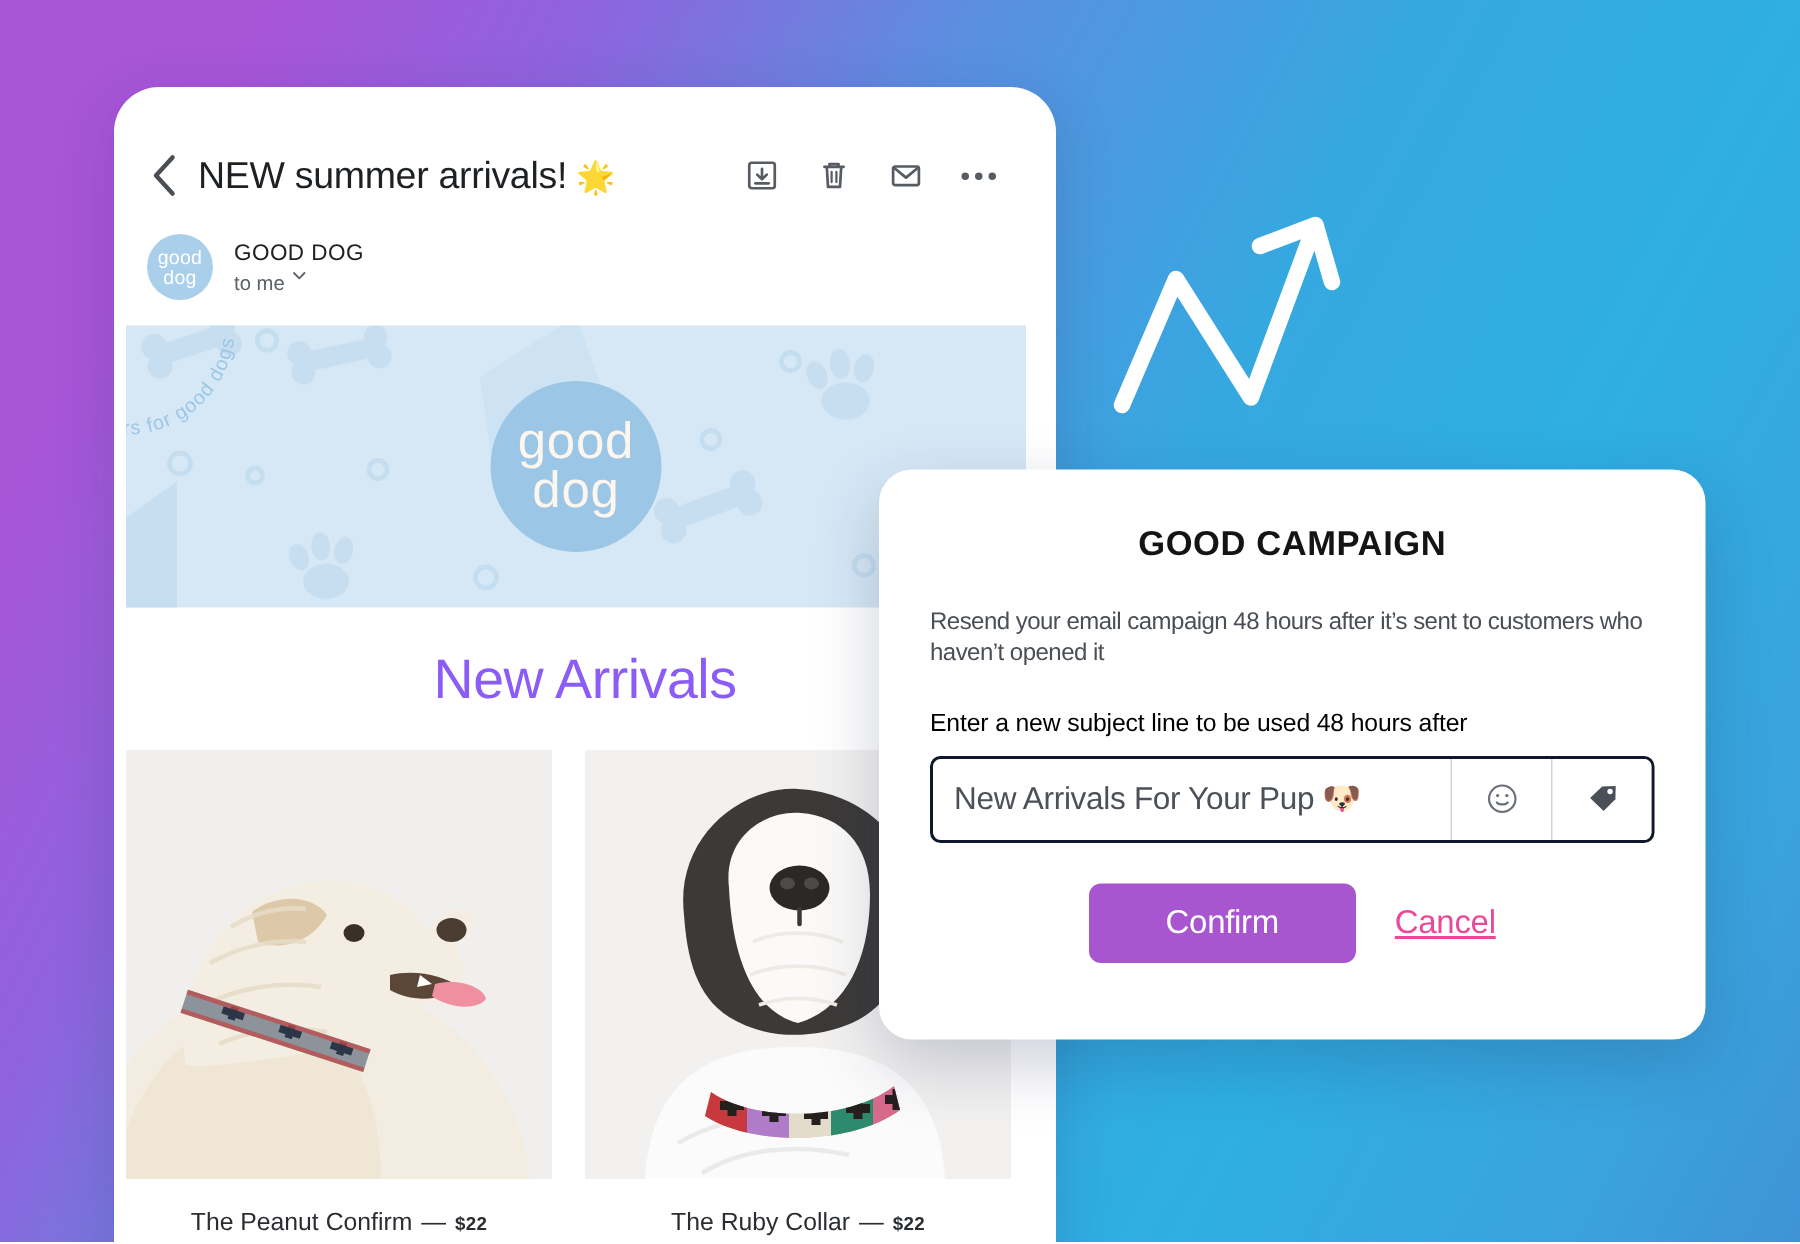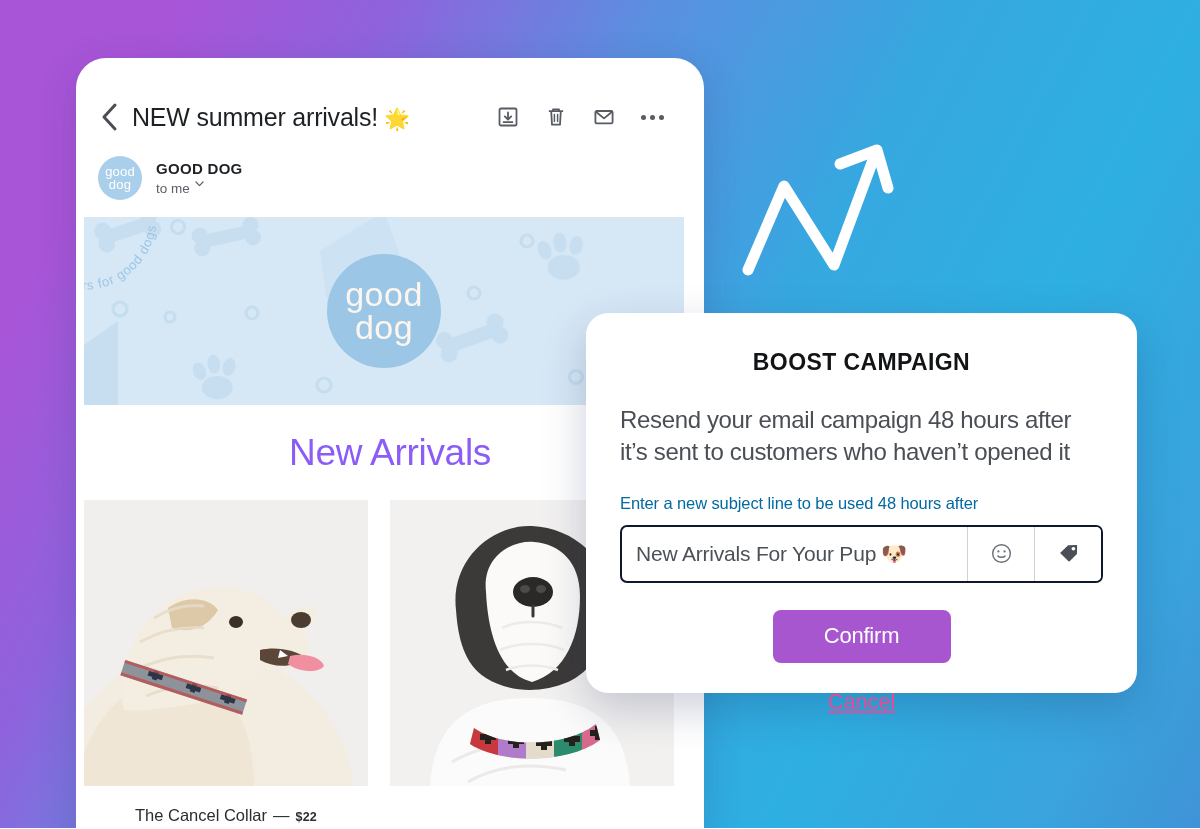--- a/index.html
+++ b/index.html
@@ -100,21 +100,21 @@
     flex: 0 0 auto;
     display: flex; flex-direction: column;
     align-items: center; justify-content: center;
     color: #ffffff;
     line-height: 1.02;
     font-size: 13px;
     letter-spacing: 0.2px;
   }
   .sender-meta { margin-left: 14px; }
   .sender-name {
-    font-size: 15px; font-weight: bold;
+    font-size: 15px; font-weight: normal;
     color: #1e2124; letter-spacing: 0.3px;
   }
   .sender-to {
     font-size: 13.5px; color: #5b6067;
     margin-top: 4px; display: flex; align-items: flex-start; gap: 5px;
   }
   .caret-down { width: 9px; height: 6px; display:block; }
 
   
   .banner {
@@ -195,29 +195,29 @@
   .modal-title {
     text-align: center;
     font-size: 23px;
     font-weight: bold;
     color: #131416;
     letter-spacing: 0.4px;
     margin-top: 8px;
   }
   .modal-desc {
     margin-top: 28px;
-    font-size: 24px;
+    font-size: 16px;
     line-height: 1.33;
     color: #4a4e55;
     letter-spacing: -0.35px;
   }
   .modal-hint {
     margin-top: 26px;
     font-size: 16.5px;
-    color: #0369a1;
+    color: #000000;
     letter-spacing: -0.1px;
   }
   .subject-field {
     margin-top: 12px;
     height: 58px;
     display: flex;
     border: 2px solid #0f172a;
     border-radius: 7px;
     overflow: hidden;
     background: #fff;
@@ -243,21 +243,20 @@
   }
   .smiley-icon { width: 23px; height: 23px; color: #6b7079; }
   .tag-icon { width: 23px; height: 23px; color: #4a4f58; }
 
   .modal-actions {
     margin-top: 27px;
     display: flex;
     align-items: center;
     justify-content: center;
     gap: 26px;
-    flex-direction: column;
   }
   .confirm-btn {
     width: 178px; height: 53px;
     border: none; border-radius: 8px;
     background: #a855d0;
     color: #ffffff;
     font-family: "Liberation Sans", sans-serif;
     font-size: 22px;
     cursor: pointer;
     letter-spacing: -0.2px;
@@ -438,21 +437,21 @@
                 <path d="M60 189 h5 v-2 h5 v2 h5 v5 h-5 v2 h-5 v-2 h-5 z"></path>
                 <path d="M100 189 h5 v-2 h5 v2 h5 v5 h-5 v2 h-5 v-2 h-5 z"></path>
                 <path d="M136 189 h5 v-2 h5 v2 h5 v5 h-5 v2 h-5 v-2 h-5 z"></path>
               </g>
               <rect x="34" y="186" width="128" height="3" fill="#c04a4a" opacity="0.75"></rect>
               <rect x="34" y="199" width="128" height="3" fill="#c04a4a" opacity="0.75"></rect>
             </g>
           </svg>
         </div>
         <div class="prod-label">
-          <span>The Cancel Collar</span><span class="prod-dash">—</span><span class="prod-price">$22</span>
+          <span>The Peanut Confirm</span><span class="prod-dash">—</span><span class="prod-price">$22</span>
         </div>
       </div>
 
       <div class="product">
         <div class="photo">
           <svg viewBox="0 0 284 286" preserveAspectRatio="xMidYMid slice">
             <rect width="284" height="286" fill="#f2f1f0"></rect>
 
             <path d="M40 286 C 44 222 80 198 140 198 C 200 198 236 222 240 286 Z" fill="#fbfbfb"></path>
             <g stroke="#eceae8" stroke-width="3" fill="none">
@@ -493,27 +492,30 @@
                   <path d="M90 228 h5 v-4 h6 v4 h5 v6 h-5 v4 h-6 v-4 h-5 z"></path>
                   <path d="M118 232 h5 v-4 h6 v4 h5 v6 h-5 v4 h-6 v-4 h-5 z"></path>
                   <path d="M146 234 h5 v-4 h6 v4 h5 v6 h-5 v4 h-6 v-4 h-5 z"></path>
                   <path d="M174 230 h5 v-4 h6 v4 h5 v6 h-5 v4 h-6 v-4 h-5 z"></path>
                   <path d="M200 224 h5 v-4 h6 v4 h5 v6 h-5 v4 h-6 v-4 h-5 z"></path>
                 </g>
               </g>
             </g>
           </svg>
         </div>
+        <div class="prod-label">
+          <span>The Ruby Collar</span><span class="prod-dash">—</span><span class="prod-price">$22</span>
+        </div>
       </div>
 
     </div>
   </div>
 
   <div id="boost-modal">
-    <div class="modal-title">BOOST CAMPAIGN</div>
+    <div class="modal-title">GOOD CAMPAIGN</div>
     <div class="modal-desc">Resend your email campaign 48 hours after it’s sent to customers who haven’t opened it</div>
     <div class="modal-hint">Enter a new subject line to be used 48 hours after</div>
 
     <div class="subject-field">
       <input class="subject-input" type="text" value="New Arrivals For Your Pup 🐶" style="">
       <span class="field-btn">
         <svg class="smiley-icon" viewBox="0 0 24 24" fill="none">
           <circle cx="12" cy="12" r="9.2" stroke="#6b7079" stroke-width="1.5"></circle>
           <circle cx="8.8" cy="9.8" r="1.15" fill="#6b7079"></circle>
           <circle cx="15.2" cy="9.8" r="1.15" fill="#6b7079"></circle>

